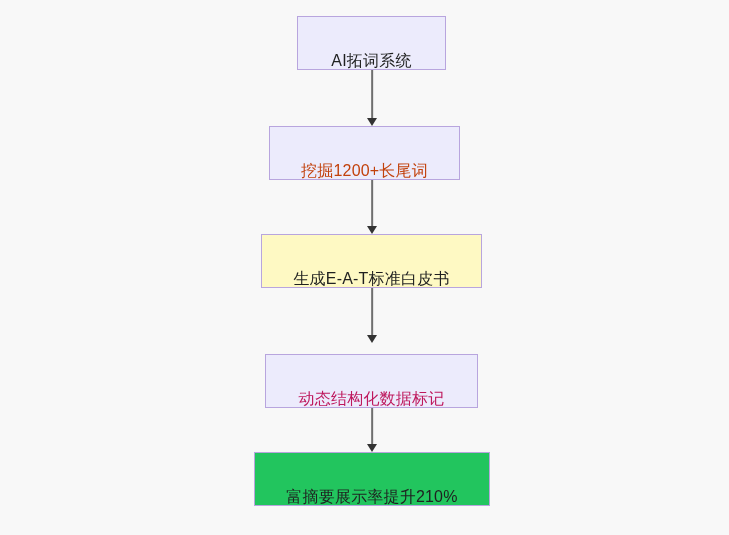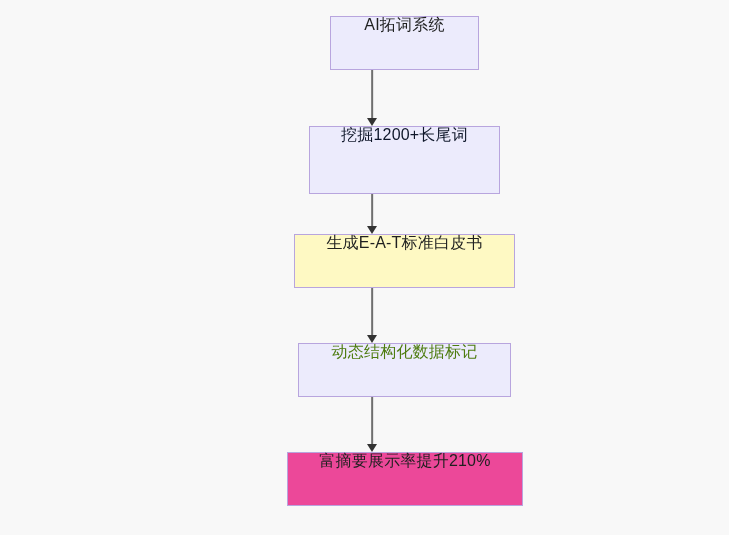--- a/index.html
+++ b/index.html
@@ -17,28 +17,27 @@
     position: relative;
     width: 729px;
     height: 535px;
   }
   .node {
     position: absolute;
     box-sizing: border-box;
     background: #ecebfc;
     border: 1.6px solid #b8a5de;
     display: flex;
-    align-items: flex-start;
+    align-items: flex-end;
     justify-content: center;
     color: #1f2020;
     font-size: 16px;
     line-height: 1;
     letter-spacing: 0.2px;
     white-space: nowrap;
-    margin-left: 33px;
   }
   .node-label {
     display: block;
   }
   .edge {
     position: absolute;
     width: 0;
   }
   .edge-line {
     position: absolute;
@@ -77,26 +76,26 @@
     <div class="edge-arrow" style="top: 47px; border-top-color: rgb(51, 51, 51);"></div>
   </div>
   <div class="edge" style="left: 372px; top: 397px; height: 55px;">
     <div class="edge-line" style="height: 48px; background: rgb(111, 111, 111);"></div>
     <div class="edge-arrow" style="top: 47px; border-top-color: rgb(51, 51, 51);"></div>
   </div>
 
   <div class="node" style="left: 297px; top: 16px; width: 149px; height: 54px; background: rgb(236, 235, 252); border-color: rgb(184, 165, 222); color: rgb(31, 32, 32);">
     <span class="node-label">AI拓词系统</span>
   </div>
-  <div class="node" style="left: 276px; top: 126px; width: 191px; height: 68px; background: rgb(236, 235, 252); border-color: rgb(184, 165, 222); color: #0f172a;">
+  <div class="node" style="left: 269px; top: 126px; width: 191px; height: 54px; background: rgb(236, 235, 252); border-color: rgb(184, 165, 222); color: #c2410c;">
     <span class="node-label">挖掘1200+长尾词</span>
   </div>
   <div class="node" style="left: 261px; top: 234px; width: 221px; height: 54px; background: #fef9c3; border-color: rgb(184, 165, 222); color: rgb(31, 32, 32);">
     <span class="node-label">生成E-A-T标准白皮书</span>
   </div>
-  <div class="node" style="left: 265px; top: 343px; width: 213px; height: 54px; background: rgb(236, 235, 252); border-color: rgb(184, 165, 222); color: #4d7c0f;">
+  <div class="node" style="left: 265px; top: 354px; width: 213px; height: 54px; background: rgb(236, 235, 252); border-color: rgb(184, 165, 222); color: #be185d;">
     <span class="node-label">动态结构化数据标记</span>
   </div>
-  <div class="node" style="left: 254px; top: 452px; width: 236px; height: 54px; background: #ec4899; border-color: rgb(184, 165, 222); color: rgb(31, 32, 32);">
+  <div class="node" style="left: 254px; top: 452px; width: 236px; height: 54px; background: #22c55e; border-color: rgb(184, 165, 222); color: rgb(31, 32, 32);">
     <span class="node-label">富摘要展示率提升210%</span>
   </div>
 
 </div>
 
 </body></html>

